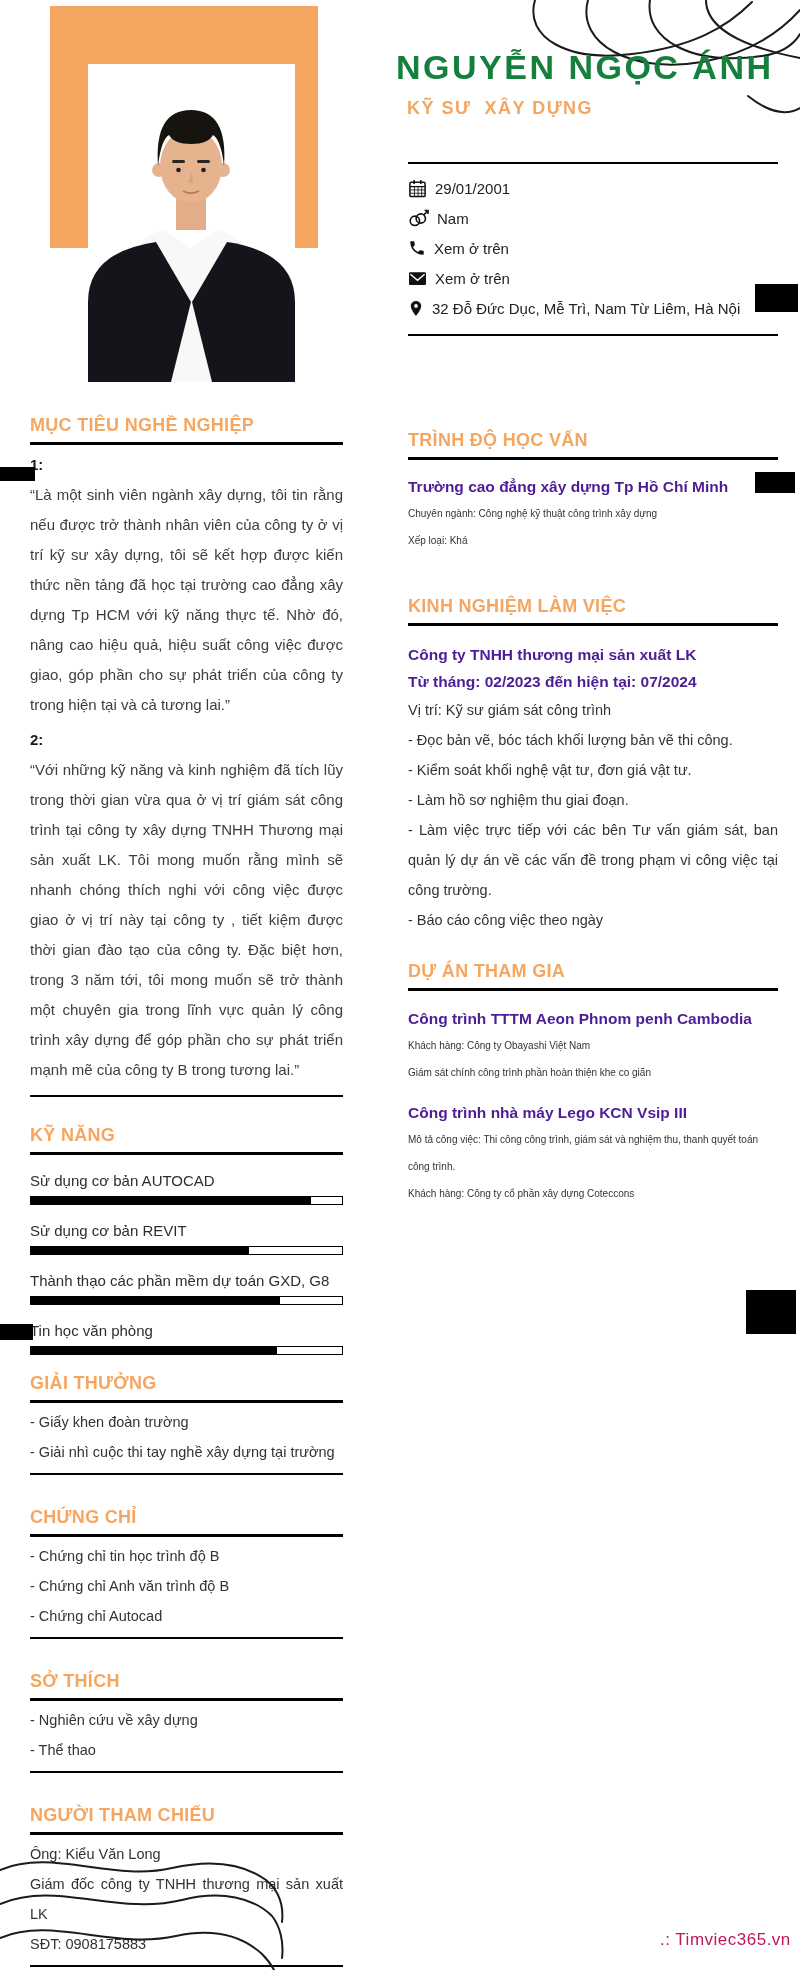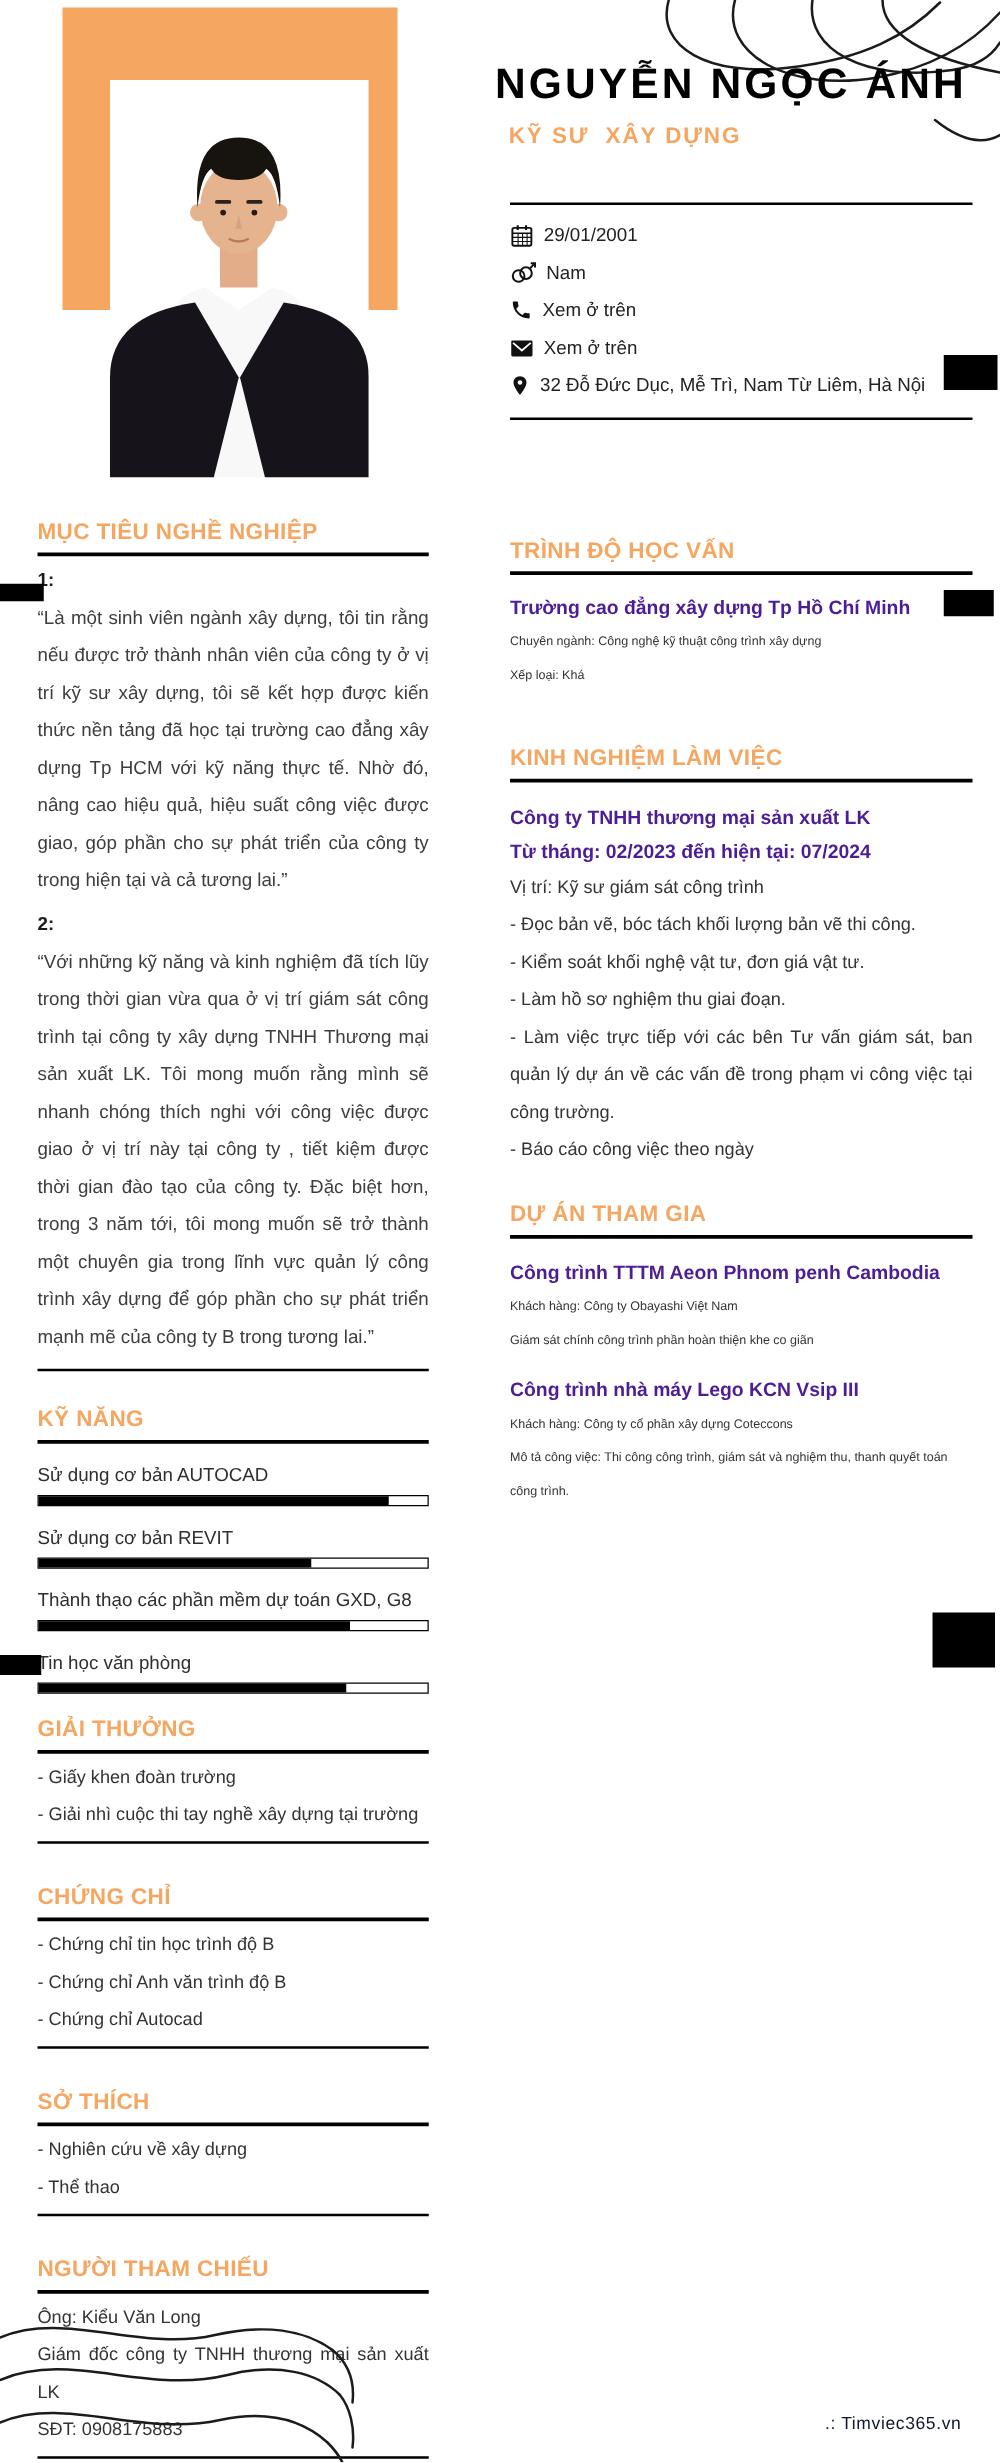--- a/index.html
+++ b/index.html
@@ -4,21 +4,21 @@
 <style>
   :root { --accent:#F5A661; }
   * { margin:0; padding:0; box-sizing:border-box; }
   html,body { background:#fff; }
   body { font-family:"Liberation Sans","DejaVu Sans",sans-serif; color:#3d3d3d; }
   #cv { position:relative; width:800px; height:1970px; background:#fff; overflow:hidden; }
 
   .orange-block { position:absolute; left:50px; top:6px; width:268px; height:242px; background:var(--accent); }
   .photo { position:absolute; left:88px; top:64px; width:207px; height:318px; }
 
-  .name { position:absolute; left:396px; top:48px; font-size:34px; font-weight:bold; letter-spacing:2.5px; color:#000000; z-index:3; }
+  .name { position:absolute; left:396px; top:48px; font-size:34px; font-weight:bold; letter-spacing:2.5px; color:#15803d; z-index:3; }
   .job-title { position:absolute; left:407px; top:98px; font-size:18px; font-weight:bold; letter-spacing:1.5px; color:var(--accent); white-space:pre-wrap; z-index:3; }
 
   .contact { position:absolute; left:408px; top:162px; width:370px; border-top:2px solid #000; border-bottom:2px solid #000; padding:9px 0 11px 0; }
   .c-row { display:flex; align-items:center; gap:8px; height:30px; font-size:15px; color:#222; }
   .c-row svg { flex:0 0 auto; }
 
   .left-col  { position:absolute; left:30px;  top:415px; width:313px; }
   .right-col { position:absolute; left:408px; top:430px; width:370px; }
 
   .sec-h { color:var(--accent); font-size:18px; font-weight:bold; letter-spacing:.3px;
@@ -33,21 +33,21 @@
   .bar-fill { height:100%; background:#000; }
 
   .li { font-size:14.5px; line-height:30px; color:#333; text-align:justify; }
 
   .r-bold { font-size:15.5px; font-weight:bold; color:#4c1d95; line-height:27px; }
   .r-line { font-size:10px; line-height:27px; color:#333; }
   .r-duty { font-size:14.5px; line-height:30px; color:#333; text-align:justify; }
 
   .redact { position:absolute; background:#000; }
 
-  .watermark { position:absolute; left:660px; top:1930px; font-size:14px; color:#0f172a; letter-spacing:.5px; }
+  .watermark { position:absolute; left:660px; top:1930px; font-size:17px; color:#be185d; letter-spacing:.5px; }
 
   .squiggle { position:absolute; z-index:1; }
   .sq-tr { right:0; top:0; }
   .sq-bl { left:0; top:1842px; }
 </style>
 </head>
 <body>
 
 <div id="cv">
 
@@ -204,22 +204,22 @@
     <div class="r-duty">- Kiểm soát khối nghệ vật tư, đơn giá vật  tư.</div>
     <div class="r-duty">- Làm hồ sơ nghiệm thu giai đoạn.</div>
     <div class="r-duty">- Làm việc trực tiếp với các bên Tư vấn giám sát, ban quản lý dự án về các vấn đề trong phạm vi công việc tại công trường.</div>
     <div class="r-duty">- Báo cáo công việc theo ngày</div>
 
     <div class="sec-h" style="margin-top:26px;">DỰ ÁN THAM GIA</div>
     <div class="r-bold" style="margin-top:14px;">Công trình TTTM Aeon Phnom penh Cambodia</div>
     <div class="r-line">Khách hàng: Công ty Obayashi Việt Nam</div>
     <div class="r-line">Giám sát chính công trình phần hoàn thiện khe co giãn</div>
     <div class="r-bold" style="margin-top:13px;">Công trình nhà máy Lego KCN Vsip III</div>
+    <div class="r-line">Mô tả công việc: Thi công công trình, giám sát và nghiệm thu, thanh quyết toán công trình.</div>
     <div class="r-line">Khách hàng: Công ty cổ phần xây dựng Coteccons</div>
-    <div class="r-line">Mô tả công việc: Thi công công trình, giám sát và nghiệm thu, thanh quyết toán công trình.</div>
 
   </div>
 
   <div class="redact" style="left:755px; top:284px; width:43px; height:28px;"></div>
   <div class="redact" style="left:755px; top:472px; width:40px; height:21px;"></div>
   <div class="redact" style="left:746px; top:1290px; width:50px; height:44px;"></div>
   <div class="redact" style="left:0; top:467px; width:35px; height:14px;"></div>
   <div class="redact" style="left:0; top:1324px; width:33px; height:16px;"></div>
 
   <div class="watermark">.: Timviec365.vn</div>

